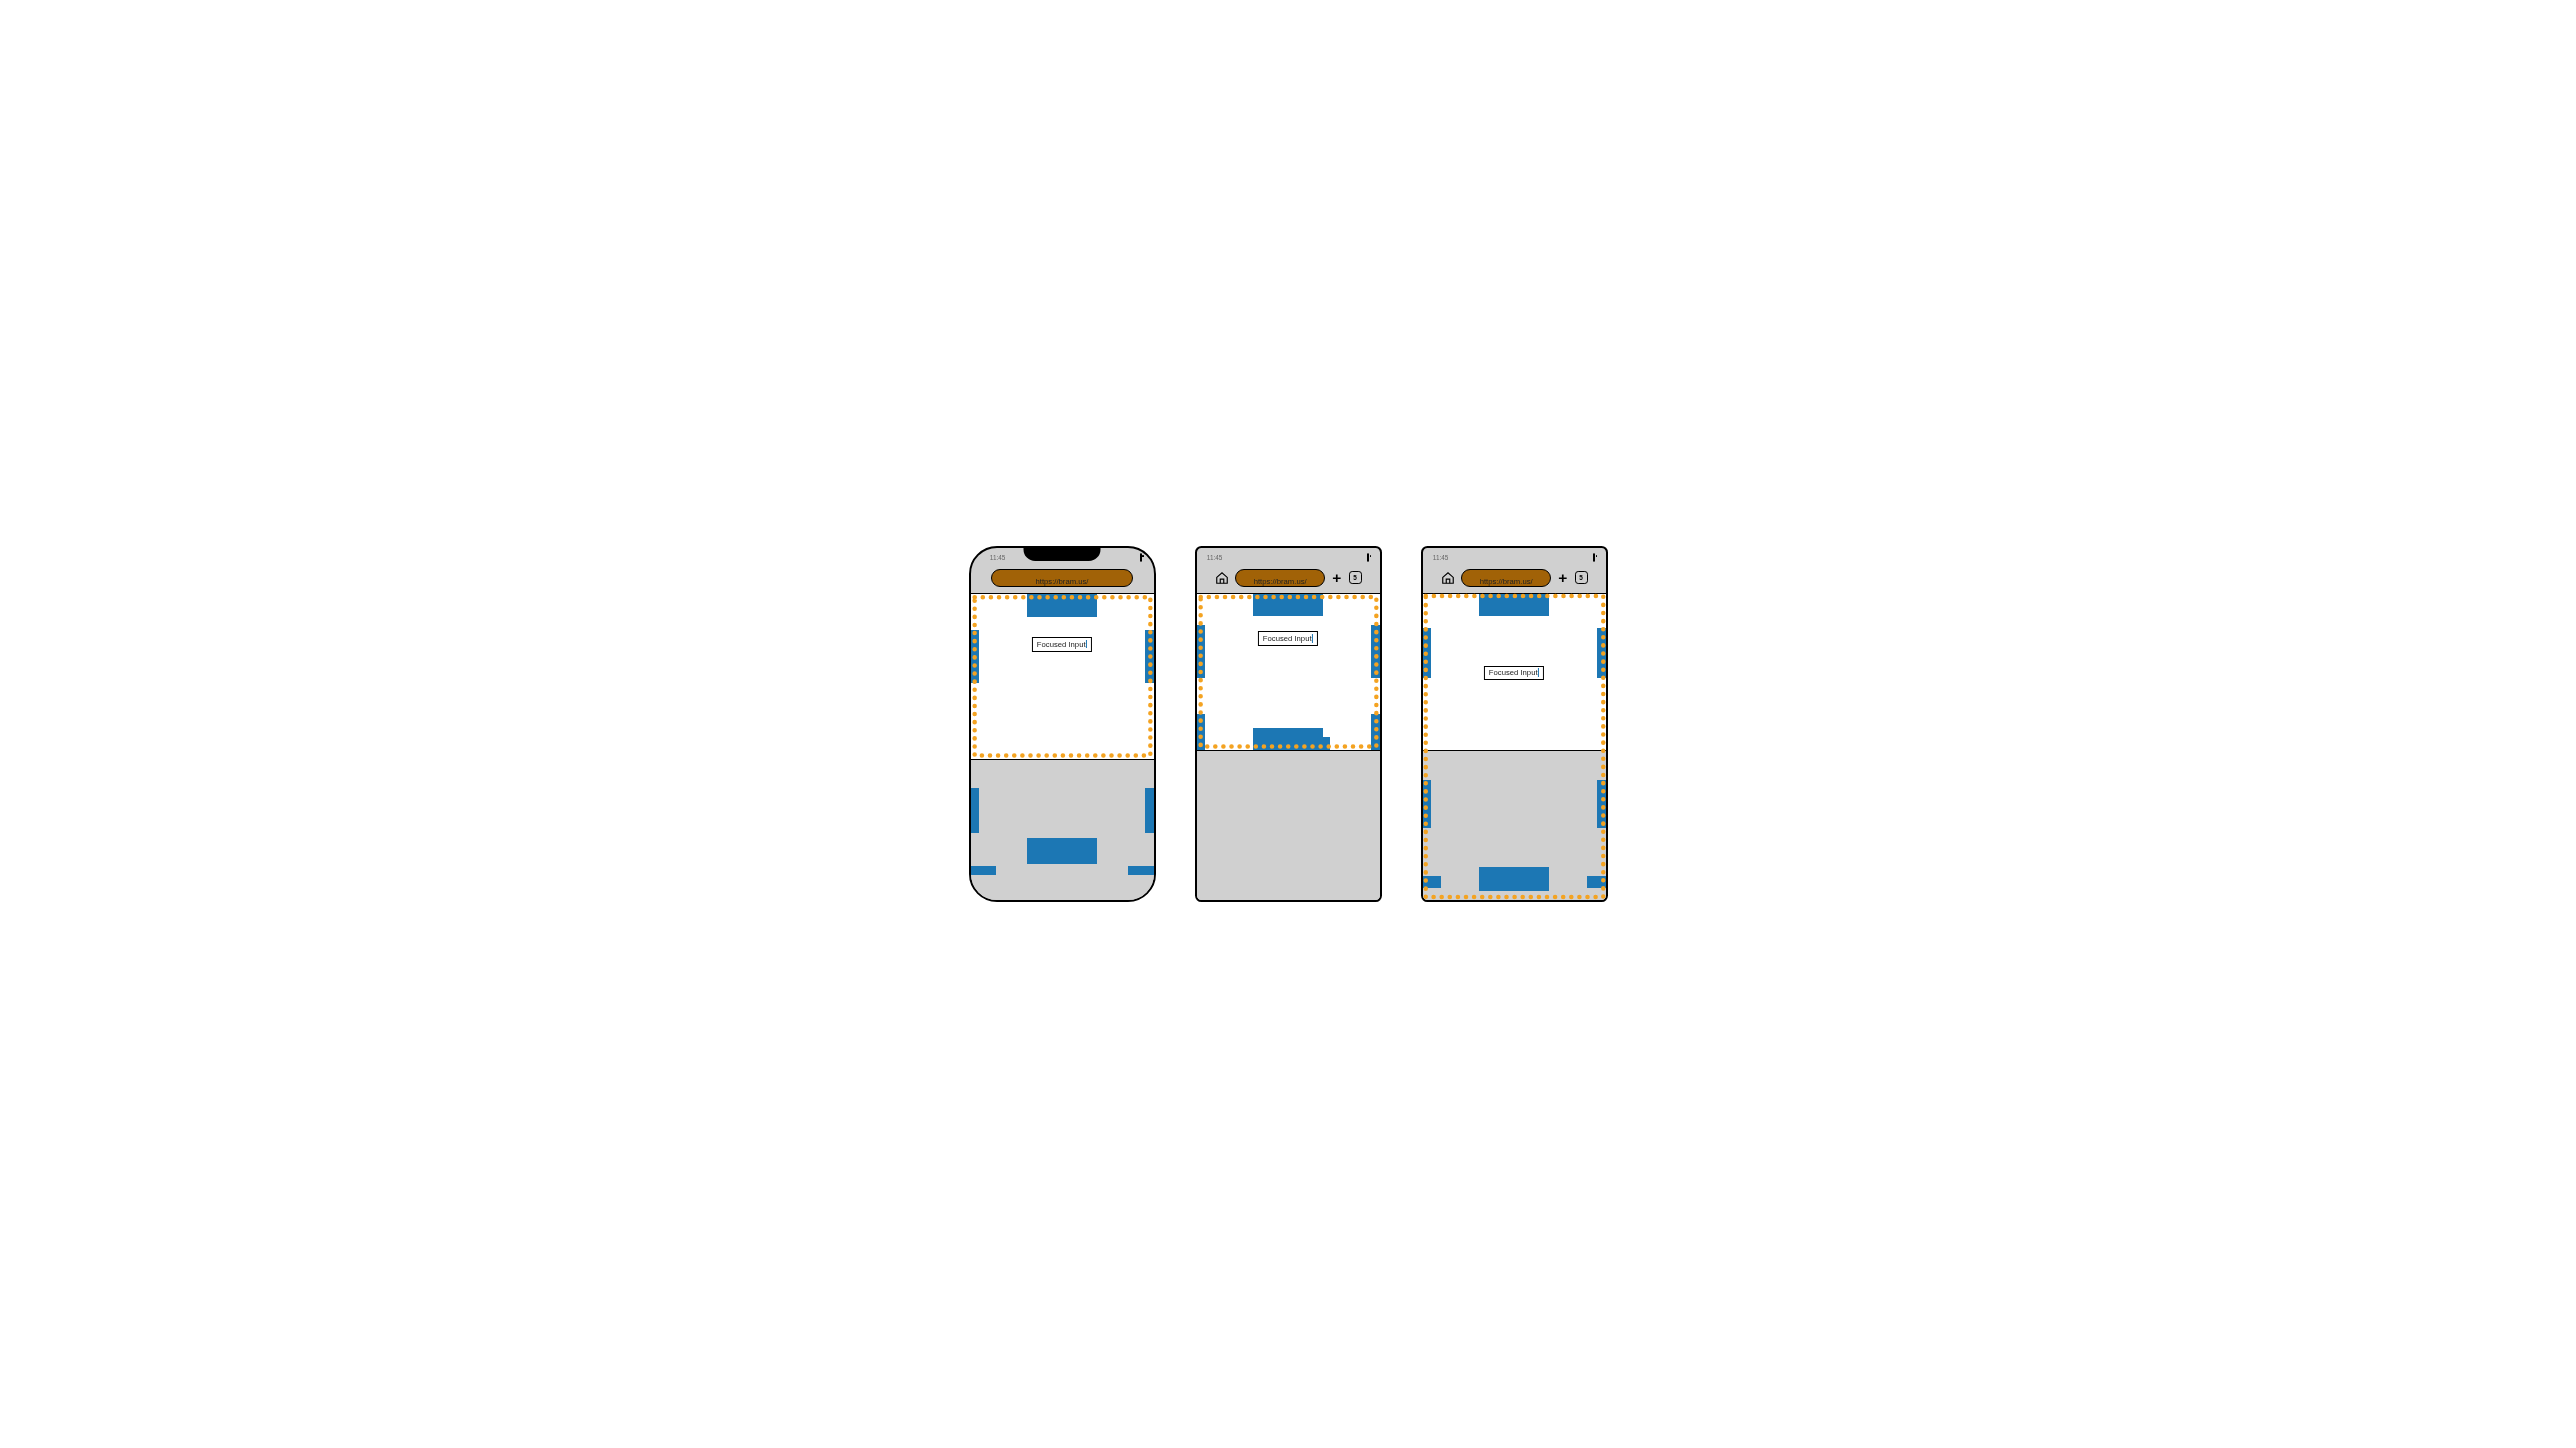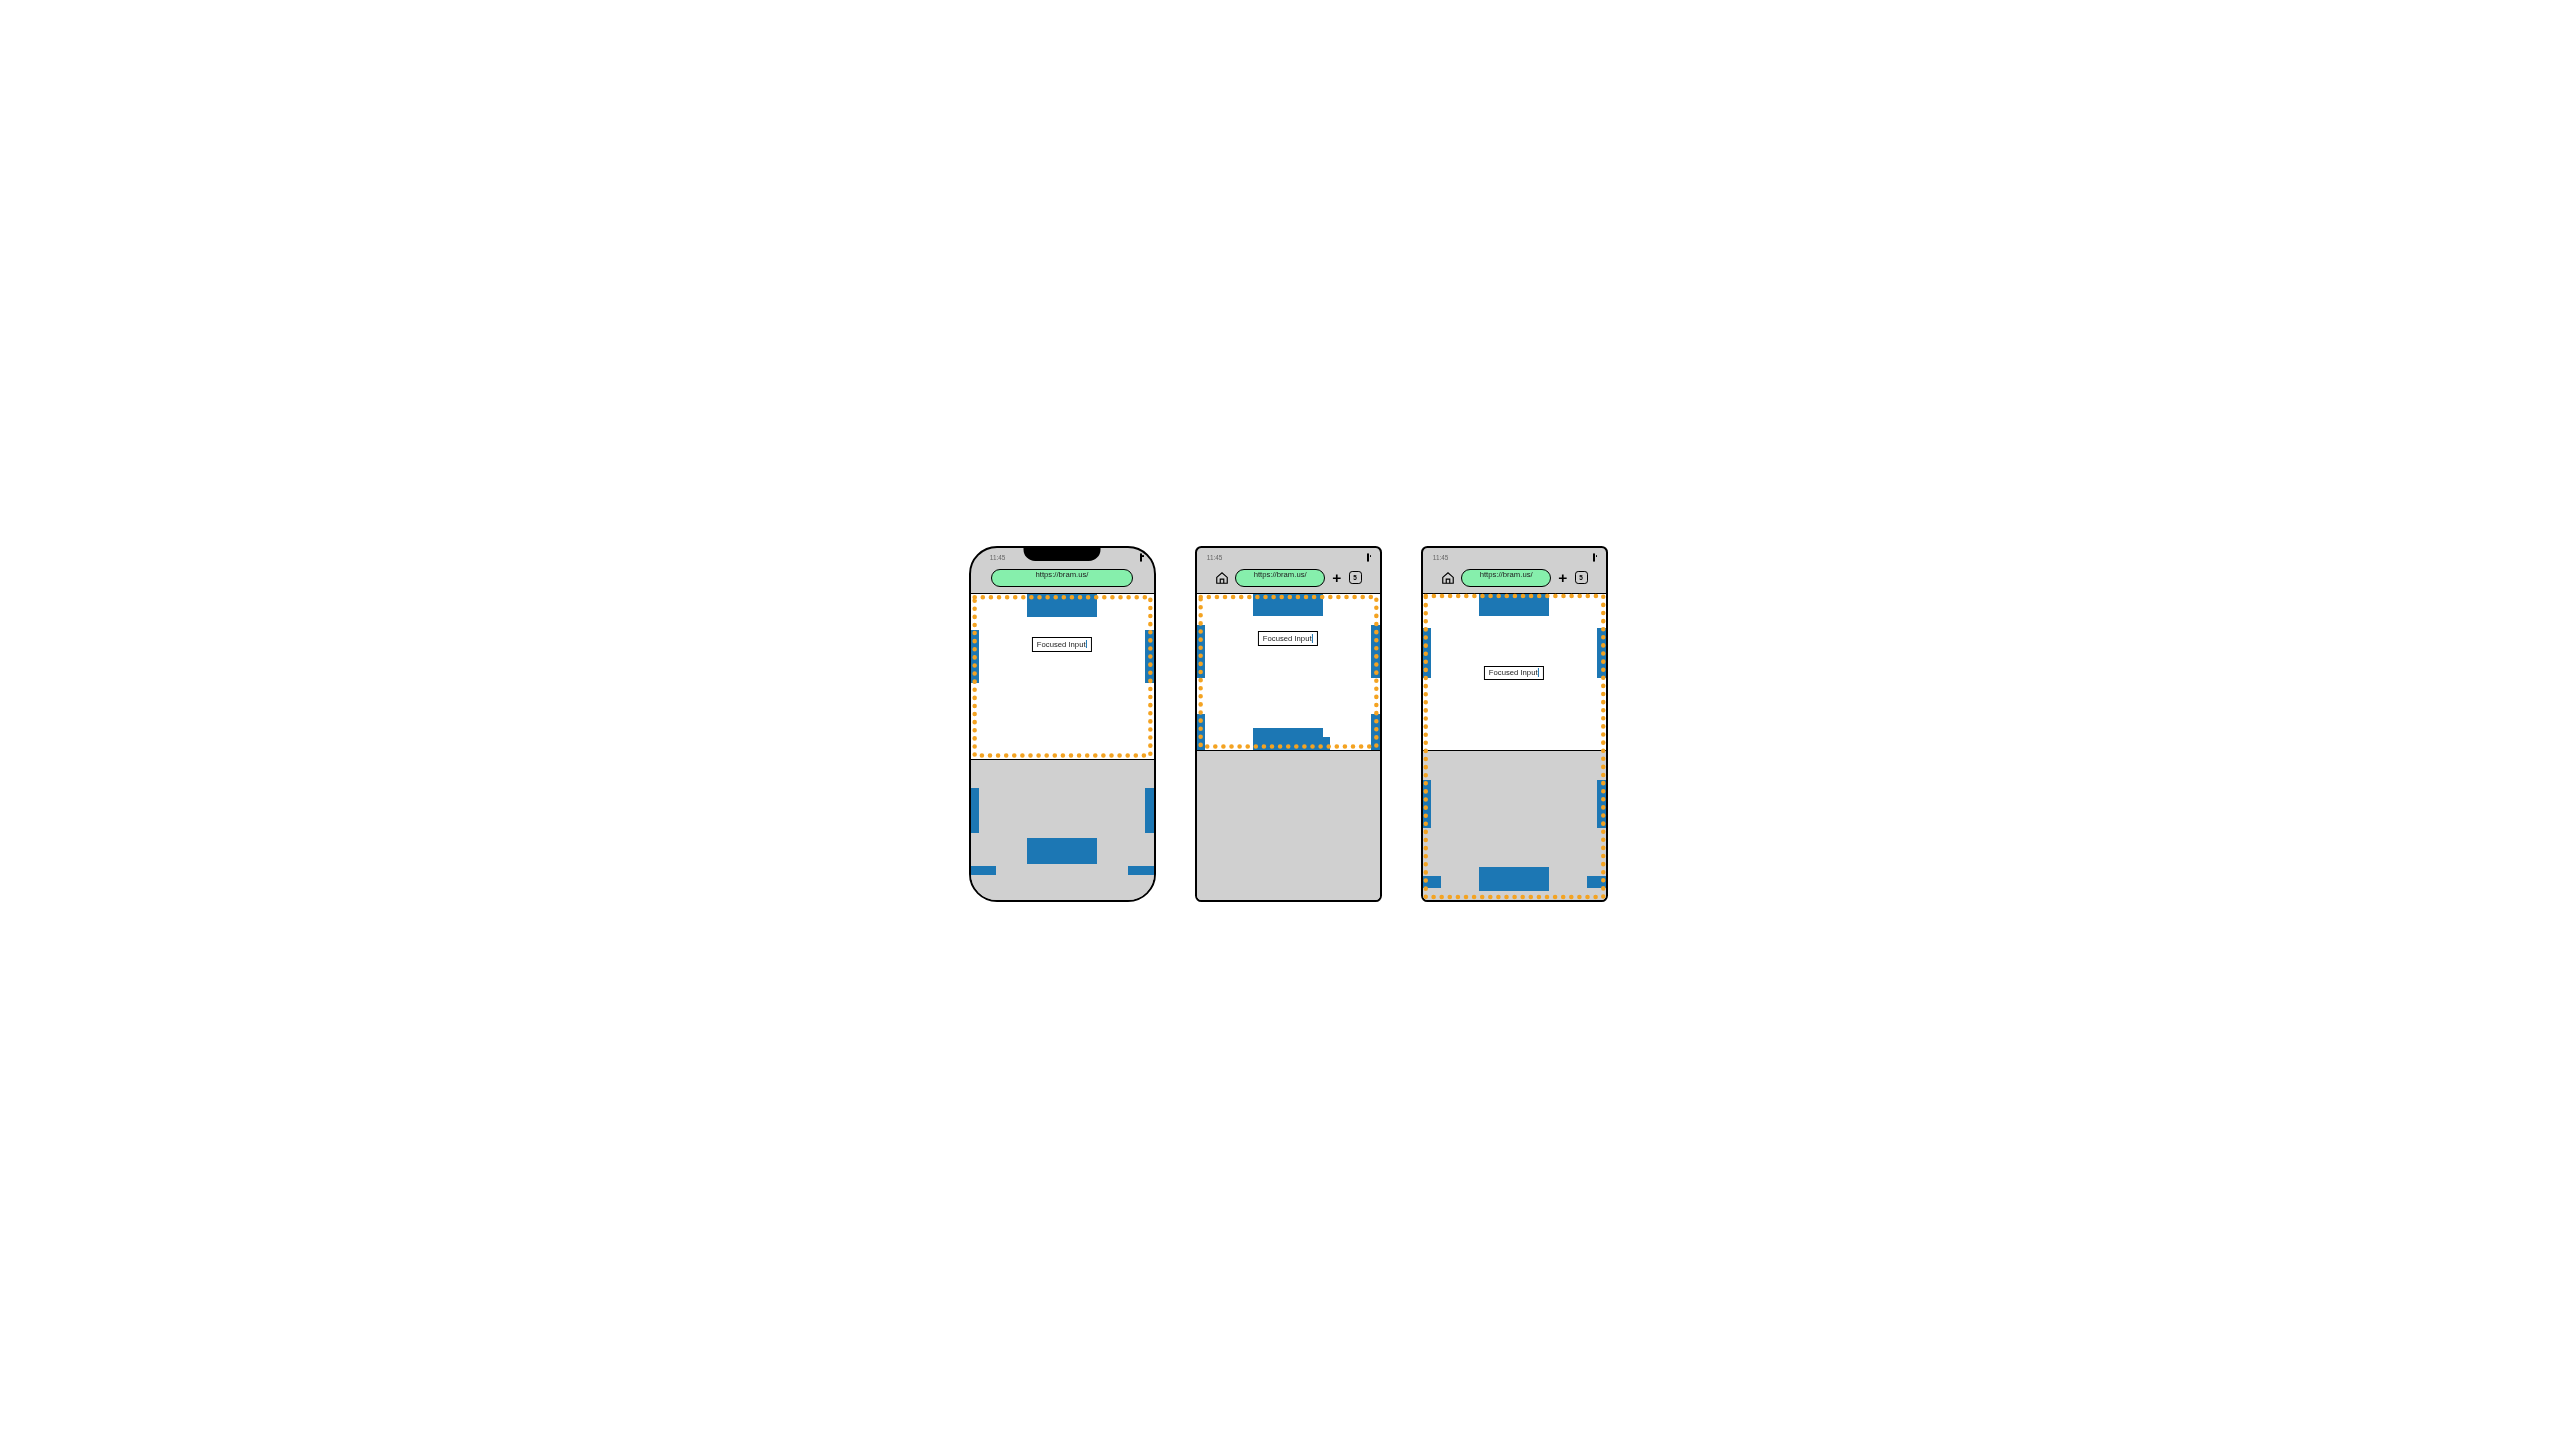--- a/index.html
+++ b/index.html
@@ -70,22 +70,22 @@
     width: 13px; height: 13px;
     border: 1.3px solid #000; border-radius: 3.2px;
     font-size: 6.4px; font-weight: 700;
   }
   .address-bar {
     flex: 0 1 auto;
     min-width: 90px;
     height: 18px;
     border: 1.3px solid #000;
     border-radius: 9px;
-    background: #86efac;
-    display: flex; align-items: flex-start; justify-content: center;
+    background: #a16207;
+    display: flex; align-items: flex-end; justify-content: center;
     font-size: 7.7px; color: #222;
     padding: 0 1px;
   }
   .address-bar.wide { width: 142px; }
 
   
   .stack { position: relative; flex: 1; display: flex; flex-direction: column; }
 
   .content {
     position: relative;

